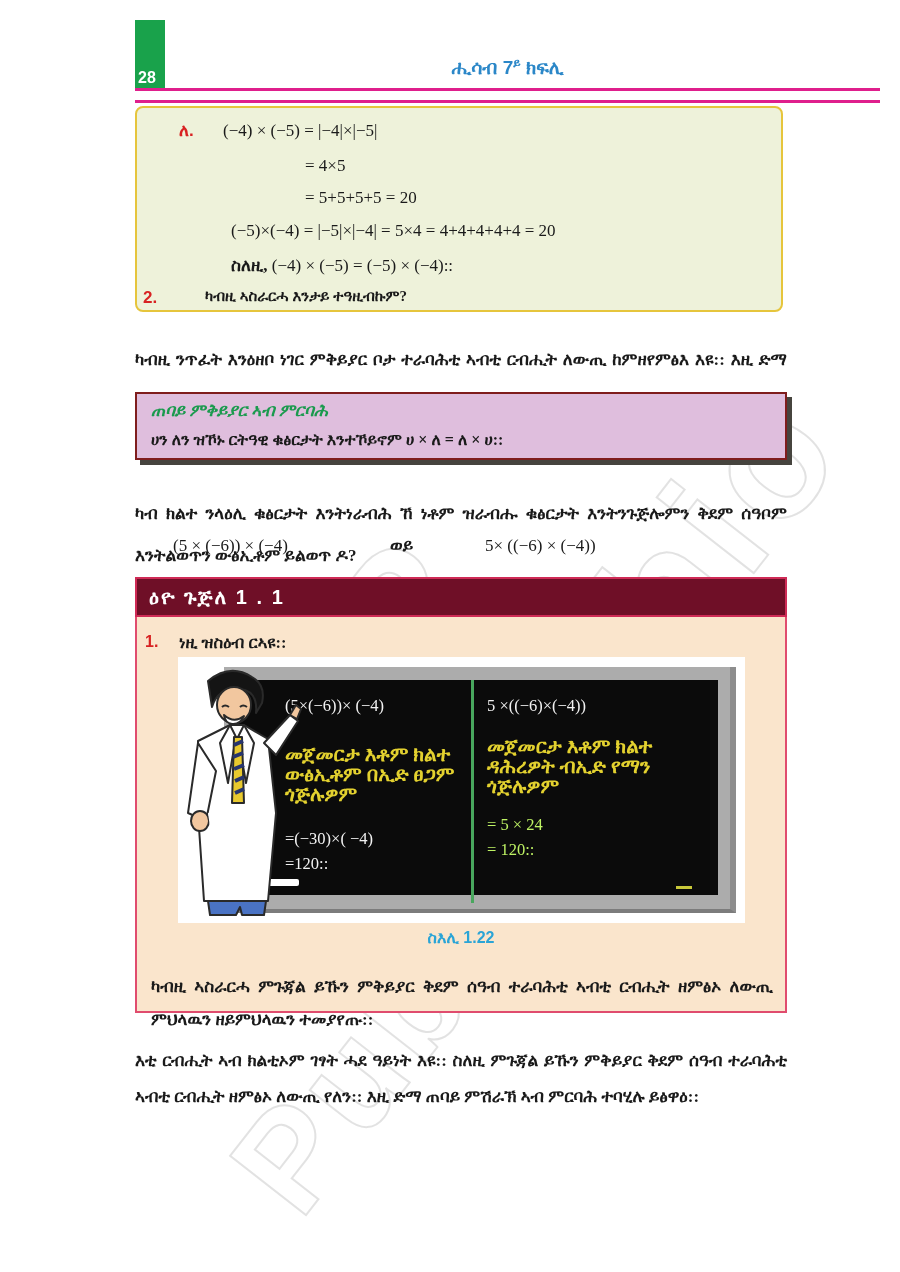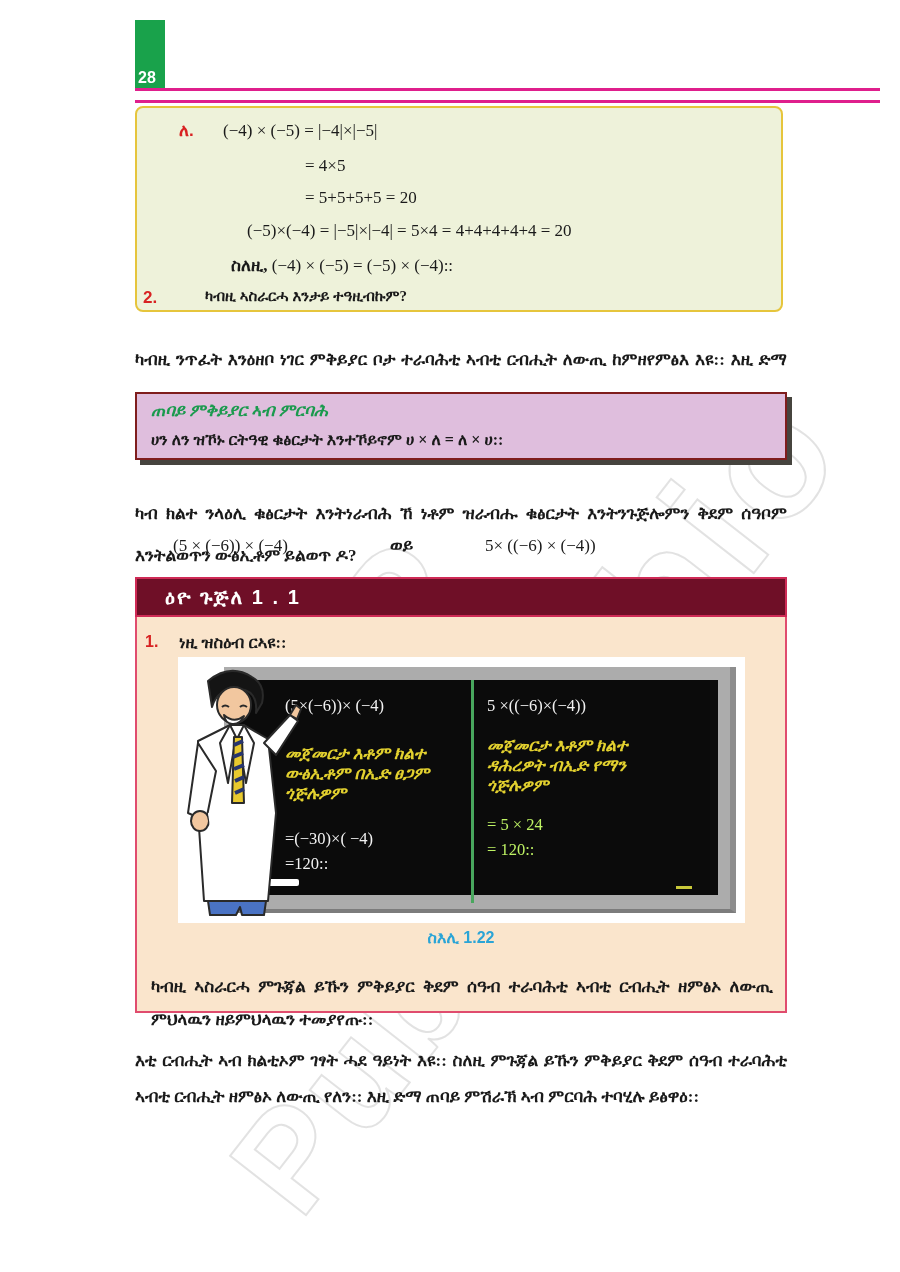--- a/index.html
+++ b/index.html
@@ -25,21 +25,21 @@
          border-bottom:3px solid #df1f8c;}
 
   
   .exbox{left:127px;top:106px;width:644px;height:202px;background:#eef2da;
          border:2px solid #e6c53c;border-radius:8px;font-size:17px;}
   .exline{position:absolute;white-space:nowrap;}
   .rednum{color:#d82222;font-weight:bold;font-family:"Liberation Sans",sans-serif;}
   .geez{font-weight:600;}
   .gb-l1{left:86px;top:13px;}  .gb-lbl{left:42px;top:13px;}
   .gb-l2{left:168px;top:48px;} .gb-l3{left:168px;top:80px;}
-  .gb-l4{left:94px;top:113px;margin-left:16px;} .gb-l5{left:94px;top:148px;}
+  .gb-l4{left:94px;top:113px;} .gb-l5{left:94px;top:148px;}
   .gb-n2{left:6px;top:180px;}  .gb-t2{left:40px;top:180px;font-size:15px;margin-left:28px;}
 
   .para{left:127px;width:652px;font-size:17px;line-height:42px;text-align:justify;}
   #para1{top:322px;} #para2{top:476px;}
   #para-close{top:1026px;line-height:36px;}
 
   
   .rulebox{left:127px;top:392px;width:648px;height:64px;background:#dfbedd;
            border:2px solid #7f1d1d;box-shadow:5px 5px 0 #46443e;}
   .rb-title{position:absolute;left:14px;top:7px;color:#1b9a4e;font-weight:bold;
@@ -48,39 +48,39 @@
 
   
   .exprrow{left:127px;top:536px;width:652px;height:28px;font-size:17px;}
   .er-left{position:absolute;left:38px;}
   .er-or{position:absolute;left:255px;font-weight:bold;}
   .er-right{position:absolute;left:350px;}
 
   
   .act-head{left:127px;top:577px;width:652px;height:40px;background:#6f0f27;
             border:2px solid #cf2b56;box-sizing:border-box;display:flex;align-items:center;}
-  .act-head span{color:#ffffff;font-weight:bold;font-size:20px;padding-left:28px;
+  .act-head span{color:#ffffff;font-weight:bold;font-size:20px;padding-left:12px;
                  letter-spacing:2px;font-family:"Liberation Sans","DejaVu Sans",sans-serif;}
   .act-body{left:127px;top:617px;width:652px;height:396px;background:#fae5cc;
             border:2px solid #e04c6e;border-top:none;box-sizing:border-box;}
   .ab-item1n{position:absolute;left:8px;top:16px;}
   .ab-item1t{position:absolute;left:42px;top:16px;font-size:16.5px;}
 
   
   .illus{position:absolute;left:41px;top:40px;width:567px;height:266px;background:#ffffff;}
   .board{position:absolute;left:46px;top:10px;width:512px;height:246px;background:#acacac;
          border-right:6px solid #8d8d8d;border-bottom:4px solid #7c7c7c;box-sizing:border-box;}
   .board-inner{position:absolute;left:5px;top:13px;right:12px;bottom:14px;background:#0b0b0b;}
   .divider{position:absolute;left:49.5%;top:0;bottom:-8px;width:3px;background:#49a75e;}
   .chalk{position:absolute;left:12px;bottom:9px;width:58px;height:7px;background:#ffffff;border-radius:2px;}
   .mark{position:absolute;right:26px;bottom:6px;width:16px;height:3px;background:#c8c83a;}
   .col{position:absolute;top:0;width:44%;}
   .col-l{left:56px;} .col-r{left:calc(49.5% + 16px);}
   .b-expr{color:#f2f2f2;font-size:16.5px;margin-top:16px;white-space:nowrap;}
-  .b-note{color:#e3d12f;font-weight:bold;font-size:17px;line-height:20px;margin-top:28px;white-space:nowrap;font-style:italic;}
+  .b-note{color:#e3d12f;font-weight:bold;font-size:20px;line-height:20px;margin-top:28px;white-space:nowrap;}
   .col-r .b-note{margin-top:20px;}
   .b-steps{font-size:16.5px;line-height:25px;margin-top:22px;white-space:nowrap;}
   .col-l .b-steps{color:#f2f2f2;}
   .col-r .b-steps{color:#bef264;margin-top:16px;}
 
   .caption{position:absolute;left:0;top:312px;width:100%;text-align:center;color:#2aa4d6;
            font-weight:bold;font-size:16px;font-family:"Liberation Sans","DejaVu Sans",sans-serif;}
   .discuss{position:absolute;left:14px;top:336px;width:622px;font-size:17px;line-height:33px;
            text-align:justify;font-weight:600;}
 </style>
@@ -90,20 +90,21 @@
 <div id="page">
 
   <div class="wm" style="left:330px;top:300px;font-size:170px;">R Ethio</div>
   <div class="wm" style="left:120px;top:820px;font-size:140px;">Published</div>
 
   <div class="layer">
 
     <div class="abs page-tab">
       <span>28</span>
     </div>
+    <div class="abs run-title"><span>ሒሳብ 7</span><sup>ይ</sup><span> ክፍሊ</span></div>
     <div class="abs rule2"></div>
 
     <div class="abs exbox">
       <span class="exline rednum gb-lbl">ለ.</span>
       <span class="exline gb-l1">(−4) × (−5) = |−4|×|−5|</span>
       <span class="exline gb-l2">= 4×5</span>
       <span class="exline gb-l3">= 5+5+5+5 = 20</span>
       <span class="exline gb-l4">(−5)×(−4) = |−5|×|−4| = 5×4 = 4+4+4+4+4 = 20</span>
       <span class="exline gb-l5"><b class="geez">ስለዚ,</b> <span>(−4) × (−5) = (−5) × (−4)::</span></span>
       <span class="exline rednum gb-n2">2.</span>

